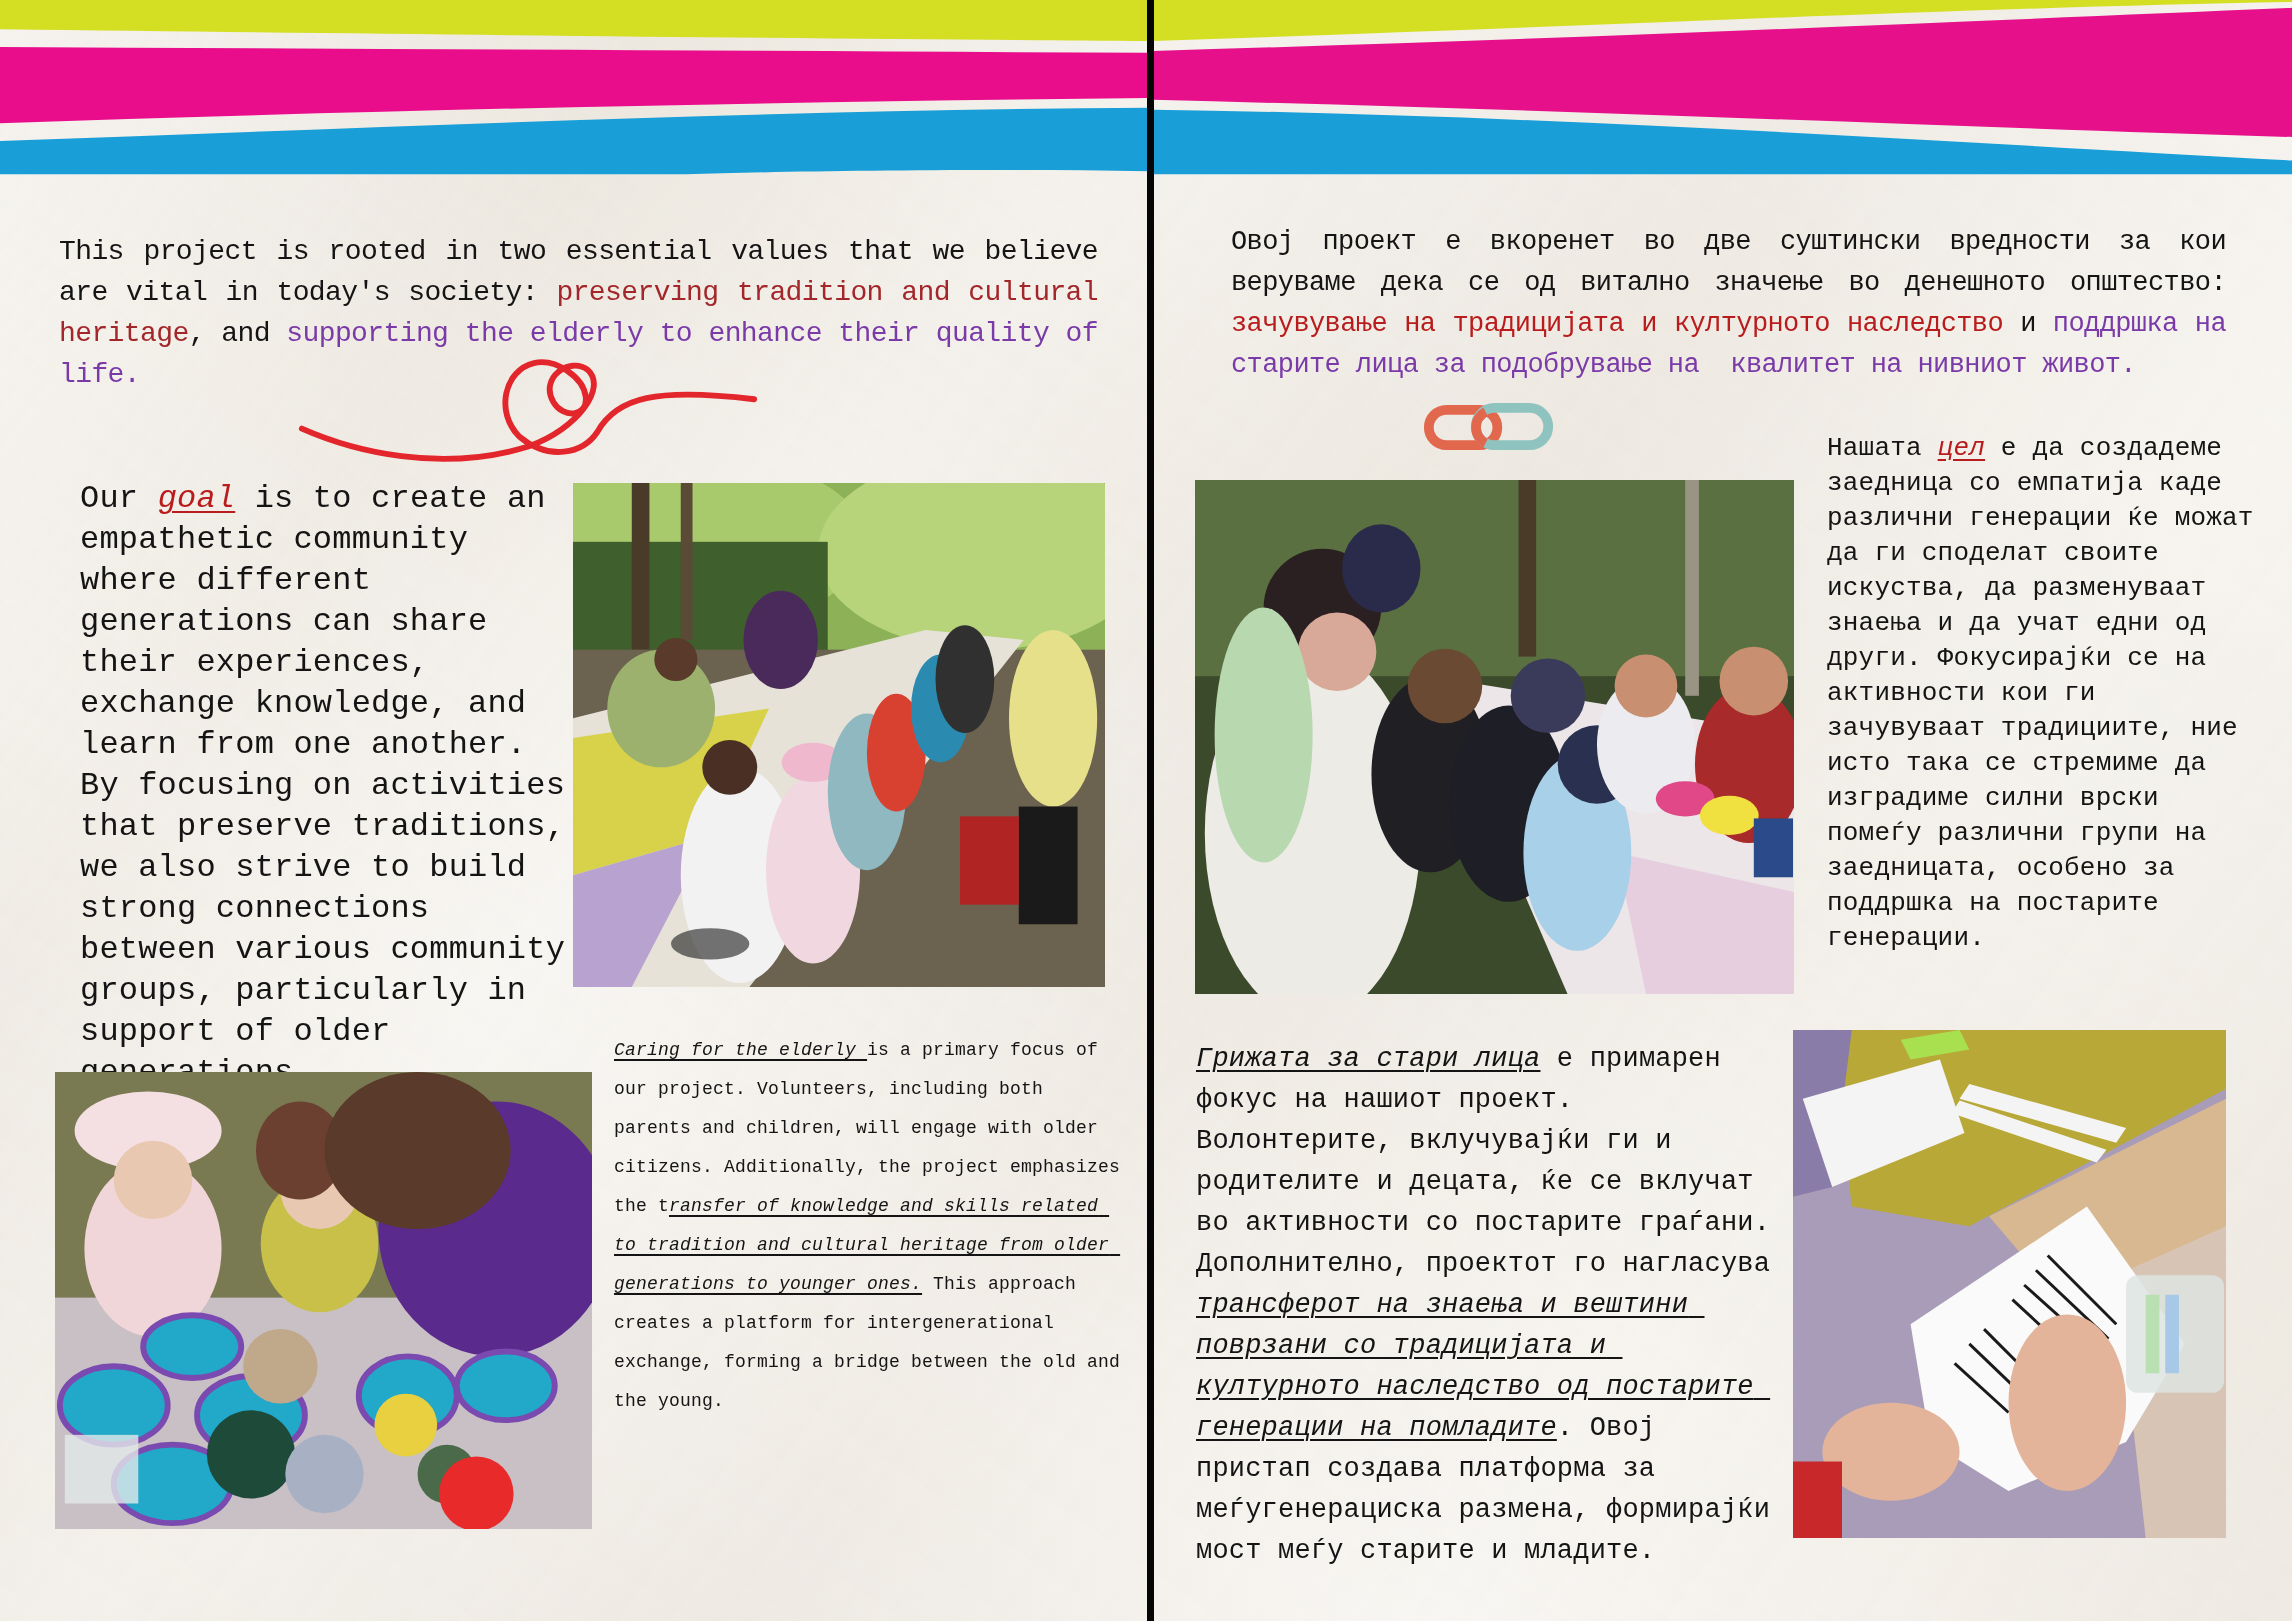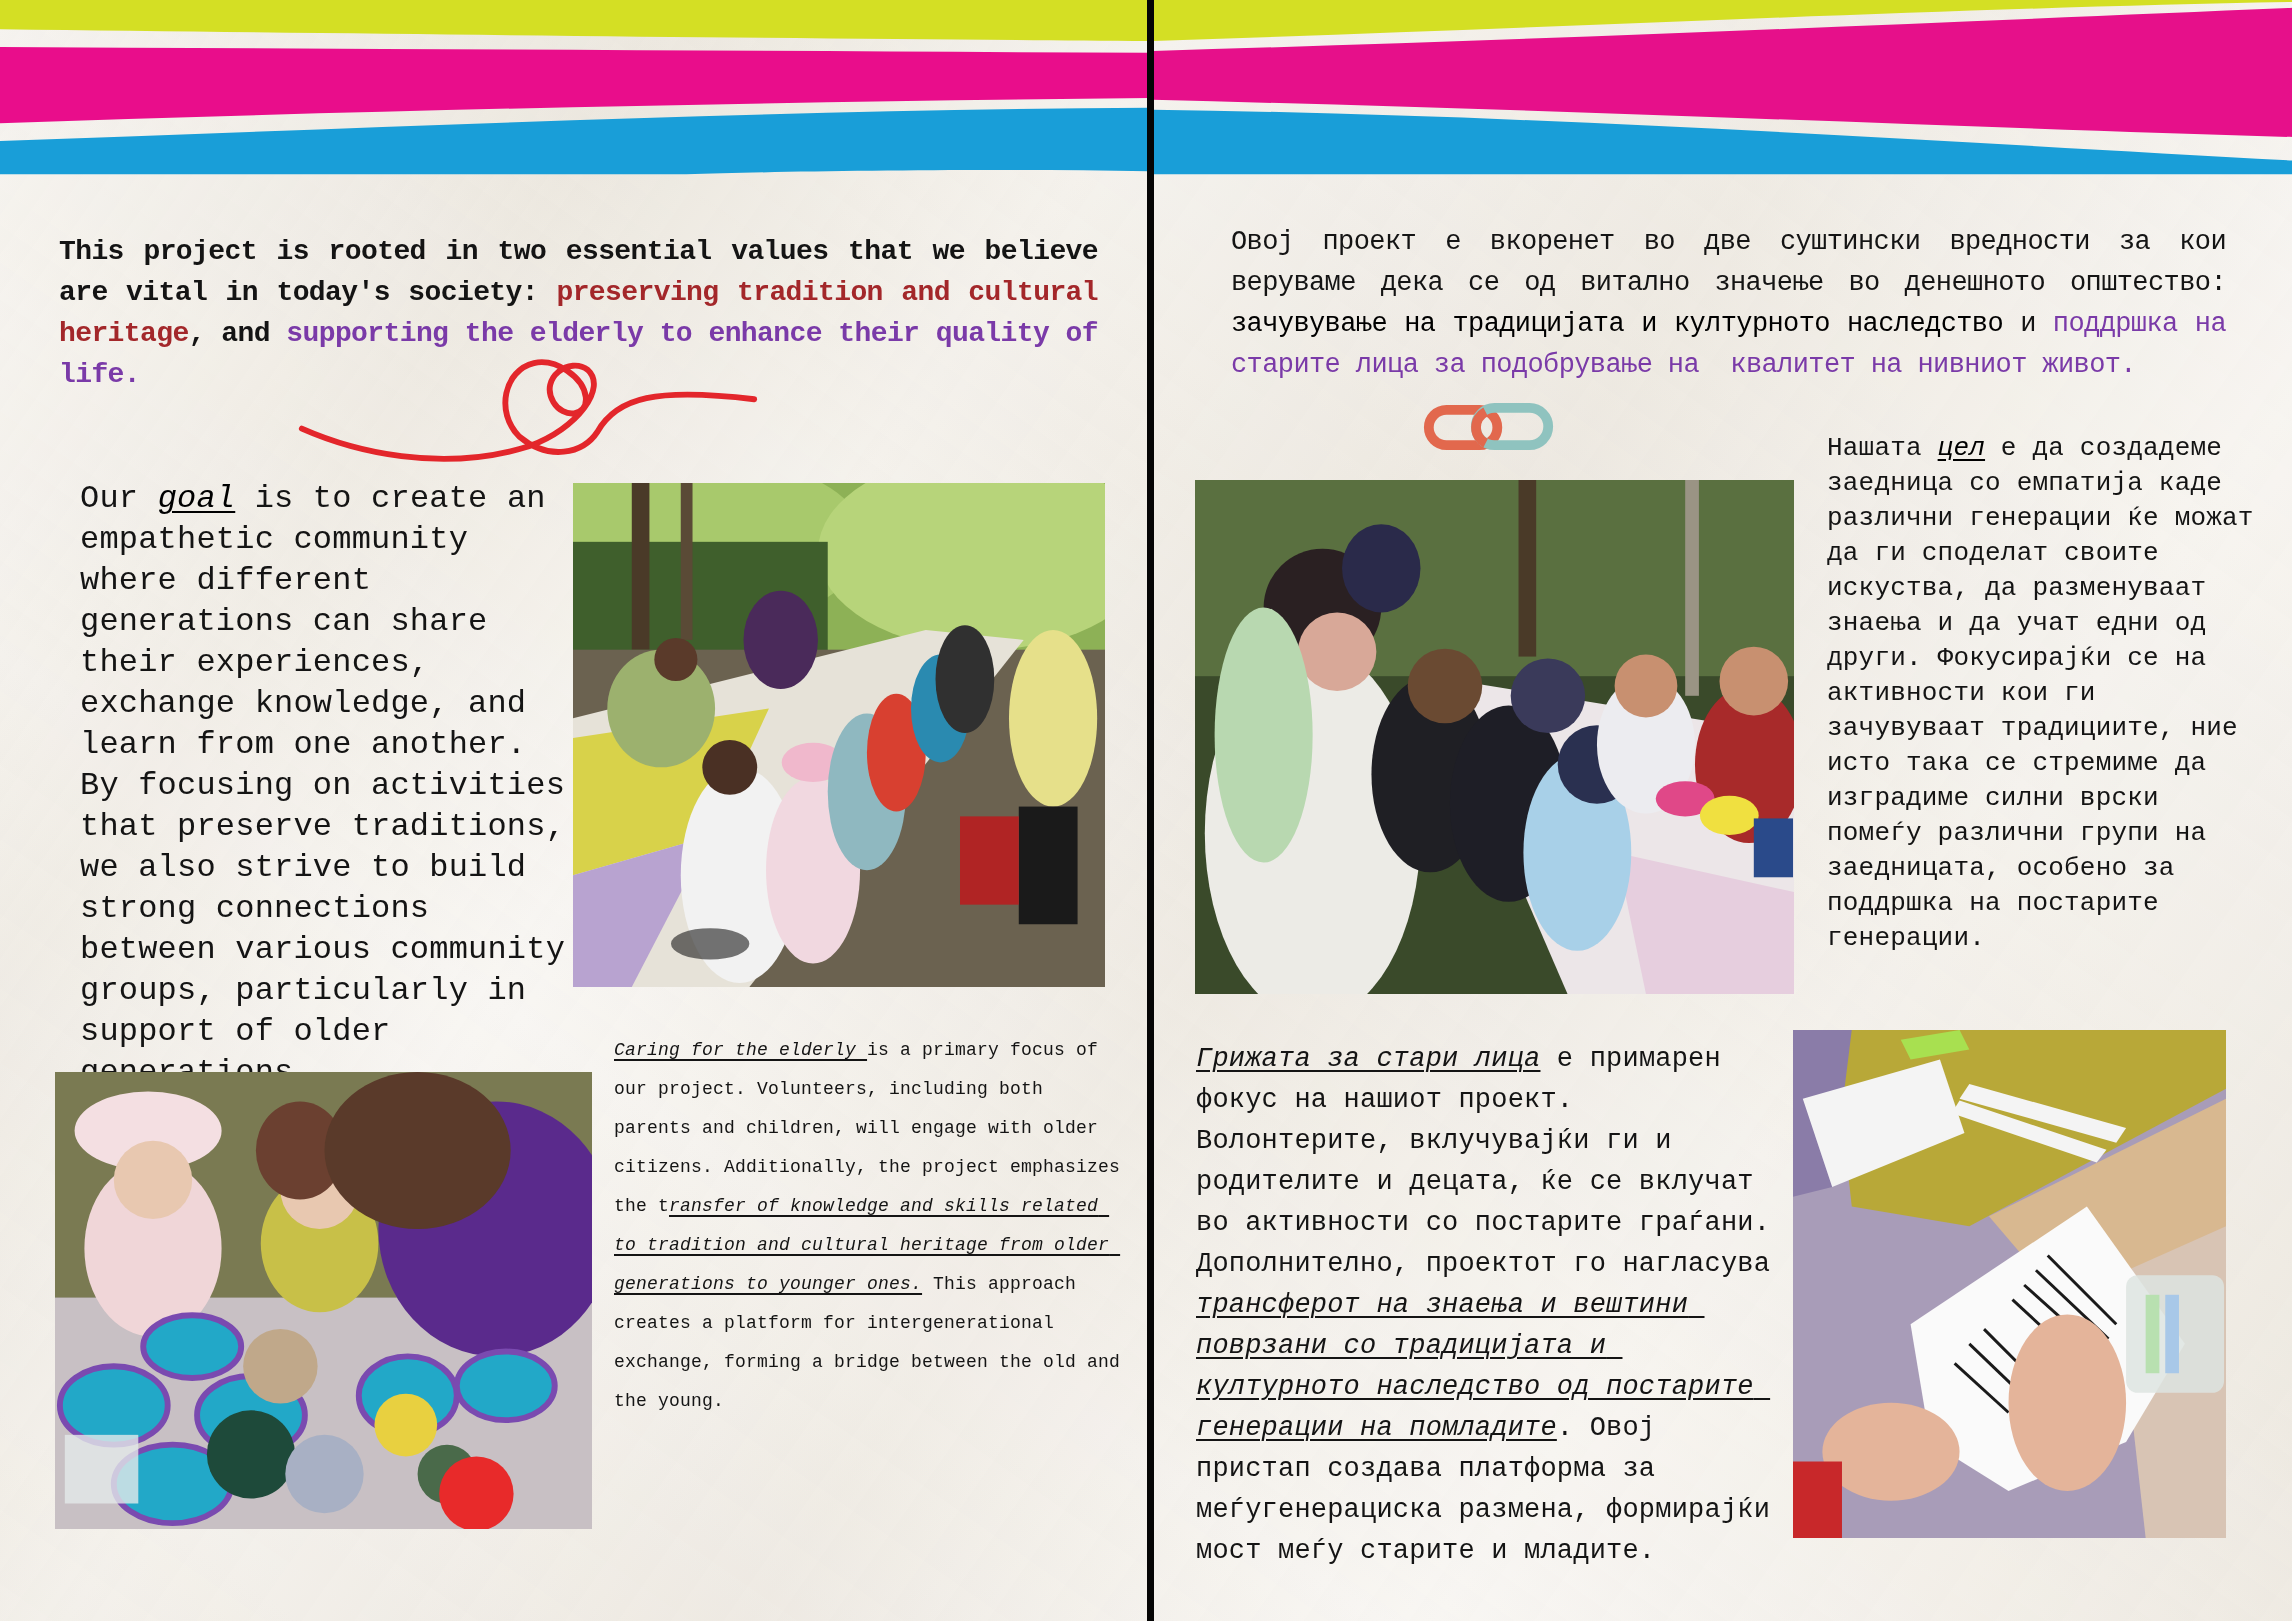--- a/index.html
+++ b/index.html
@@ -8,23 +8,23 @@
     background:#f1ede6;
     background-image:
       linear-gradient(125deg, rgba(255,255,255,0.35) 0%, rgba(230,225,215,0.25) 20%, rgba(255,255,255,0.3) 35%, rgba(228,222,212,0.25) 55%, rgba(255,255,255,0.3) 75%, rgba(232,226,216,0.25) 100%),
       linear-gradient(35deg, rgba(225,220,210,0.25) 0%, rgba(255,255,255,0.3) 30%, rgba(226,220,210,0.2) 60%, rgba(255,255,255,0.3) 100%);
     font-family: "Liberation Mono", "DejaVu Sans Mono", monospace;
     color:#141414;
   }
   .stripes { position:absolute; left:0; top:0; width:2293px; height:186px; }
   .divider { position:absolute; left:1147px; top:0; width:6.9px; height:1621px; background:#050505; }
   .txt { position:absolute; font-size:28px; line-height:41px; letter-spacing:0.2px; white-space:pre-wrap; }
-  .intro-en { left:59px; top:231px; width:1039px; line-height:41px; text-align:justify; font-family:"Liberation Mono", monospace; font-size:28px; letter-spacing:-0.6px; transform:scaleX(1.0);font-weight:bold; }
+  .intro-en { left:59px; top:231px; width:1039px; line-height:41px; text-align:justify; font-family:"Liberation Mono", monospace; font-size:28px; letter-spacing:-0.6px; transform:scaleX(1.0); }
   .intro-mk { left:1231px; top:222px; width:995px; line-height:41px; text-align:justify; font-size:27px; letter-spacing:-0.6px; }
-  .red { color:#000000; }
+  .red { color:#b91c1c; }
   .red2 { color:#a3272a; }
   .purple { color:#7a3aa8; }
   .uline { text-decoration:underline; text-decoration-thickness:2px; text-underline-offset:3.9px;font-style:italic; }
   .goal-en { left:80px; top:478px; width:490px; font-size:32px; line-height:41px; }
   .care-en { left:614px; top:1031px; width:510px; font-size:18px; line-height:39px; }
   .goal-mk { left:1827px; top:431px; width:431px; font-size:26px; line-height:35px; }
   .care-mk { left:1196px; top:1039px; width:578px; font-size:27px; line-height:41px; }
   .photo { position:absolute; overflow:hidden; }
   .photo svg { display:block; width:100%; height:100%; }
   .p1 { left:573px; top:483px; width:532px; height:504px; }

